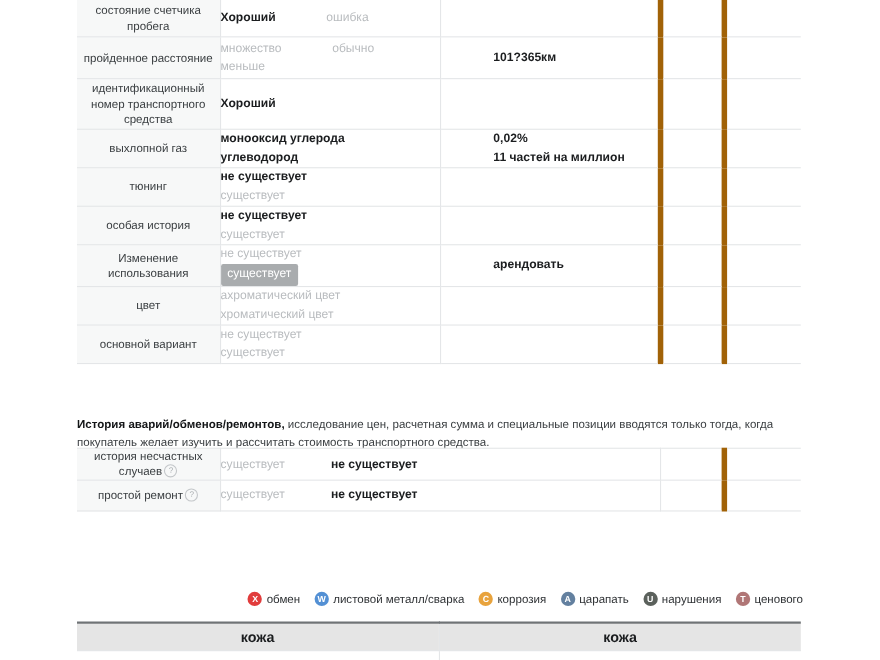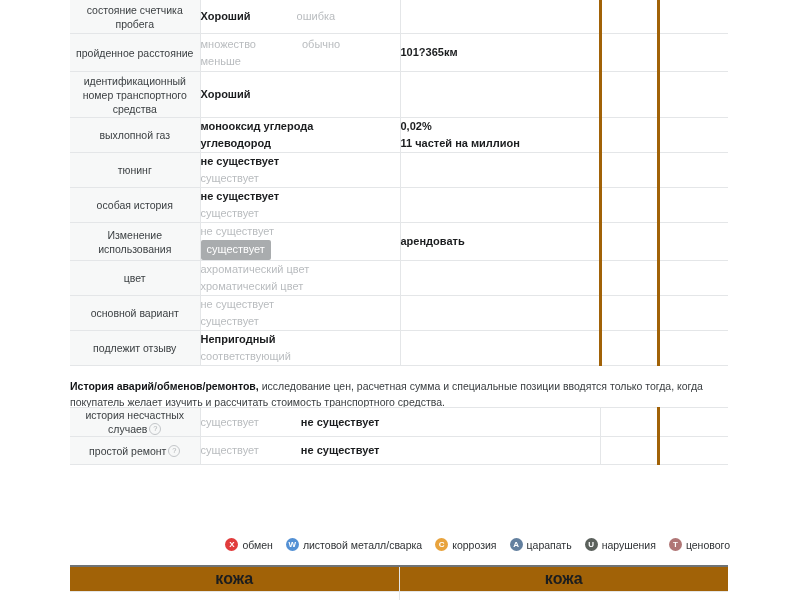--- a/index.html
+++ b/index.html
@@ -42,21 +42,21 @@
     font-size: 10.5px;
     line-height: 14px;
     padding: 7px 6px;
     border-right: 1px solid #e4e6e8;
   }
   .cell {
     padding: 6px 10px;
     background: #ffffff;
   }
   .cell.mid { border-right: 1px solid #e4e6e8; }
-  .cell.sep { border-right: 3px solid #a16207; }
+  .cell.sep { border-right: 5px solid #a16207; padding-left: 48px; }
 
   .opt-wrap { display: block; }
   .opt-row {
     display: flex;
     align-items: flex-end;
     line-height: 17px;
     white-space: nowrap;
   }
   .opt {
     font-size: 11px;
@@ -141,23 +141,23 @@
     position: absolute;
     left: 70px;
     top: 565px;
     width: 658px;
     border-top: 2px solid #6f7376;
     border-collapse: collapse;
     table-layout: fixed;
     font-size: 11px;
   }
   .strip th {
-    background: #a16207;
+    background: #e5e5e5;
     font-weight: bold;
-    font-size: 16px;
+    font-size: 13px;
     color: #1b1d1f;
     height: 22px;
     border-bottom: 1px solid #e4e6e8;
     border-right: 1px solid #e4e6e8;
   }
   .strip th:last-child { border-right: none; }
   .strip td {
     height: 30px;
     background: #fff;
     border-right: 1px solid #e4e6e8;
@@ -311,36 +311,20 @@
         </tr>
         <tr style="height: 34px;">
           <td class="lbl">основной вариант</td>
           <td class="cell mid">
             <div class="opt-wrap">
               <div class="opt-row">
                 <span class="opt">не существует</span>
               </div>
               <div class="opt-row">
                 <span class="opt">существует</span>
-              </div>
-            </div>
-          </td>
-          <td class="cell sep"></td>
-          <td class="cell sep"></td>
-          <td class="cell"></td>
-        </tr>
-        <tr style="height: 34px;">
-          <td class="lbl">подлежит отзыву</td>
-          <td class="cell mid">
-            <div class="opt-wrap">
-              <div class="opt-row">
-                <span class="opt on">Непригодный</span>
-              </div>
-              <div class="opt-row">
-                <span class="opt">соответствующий</span>
               </div>
             </div>
           </td>
           <td class="cell sep"></td>
           <td class="cell sep"></td>
           <td class="cell"></td>
         </tr>
       </tbody>
   </table>
 

